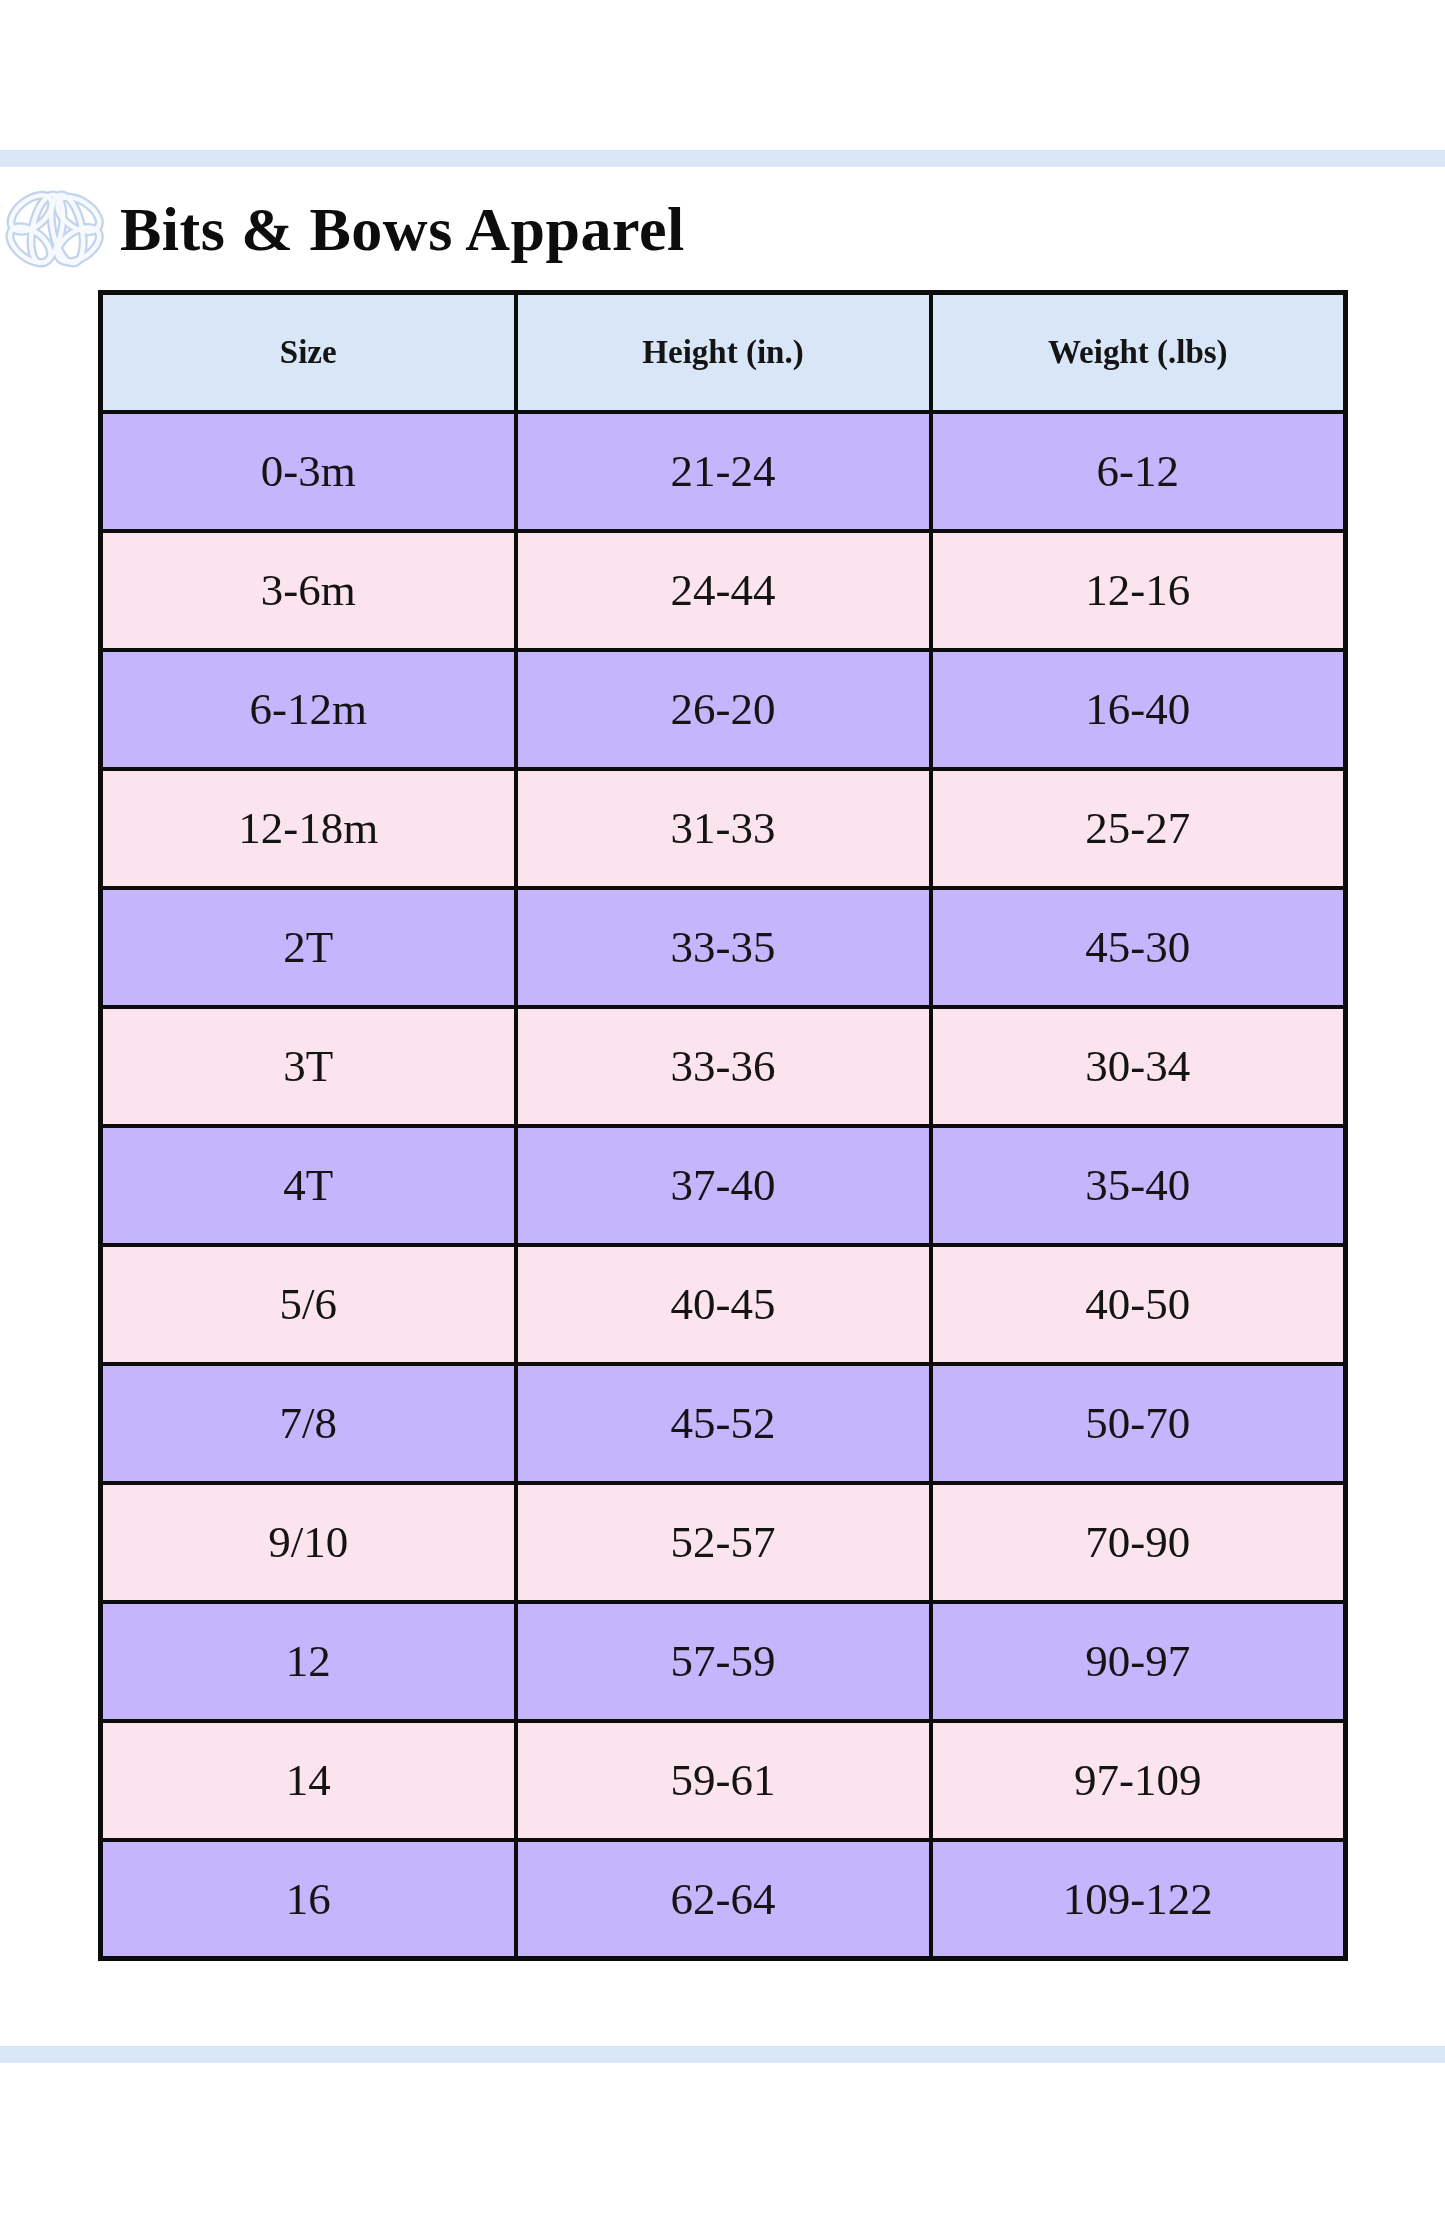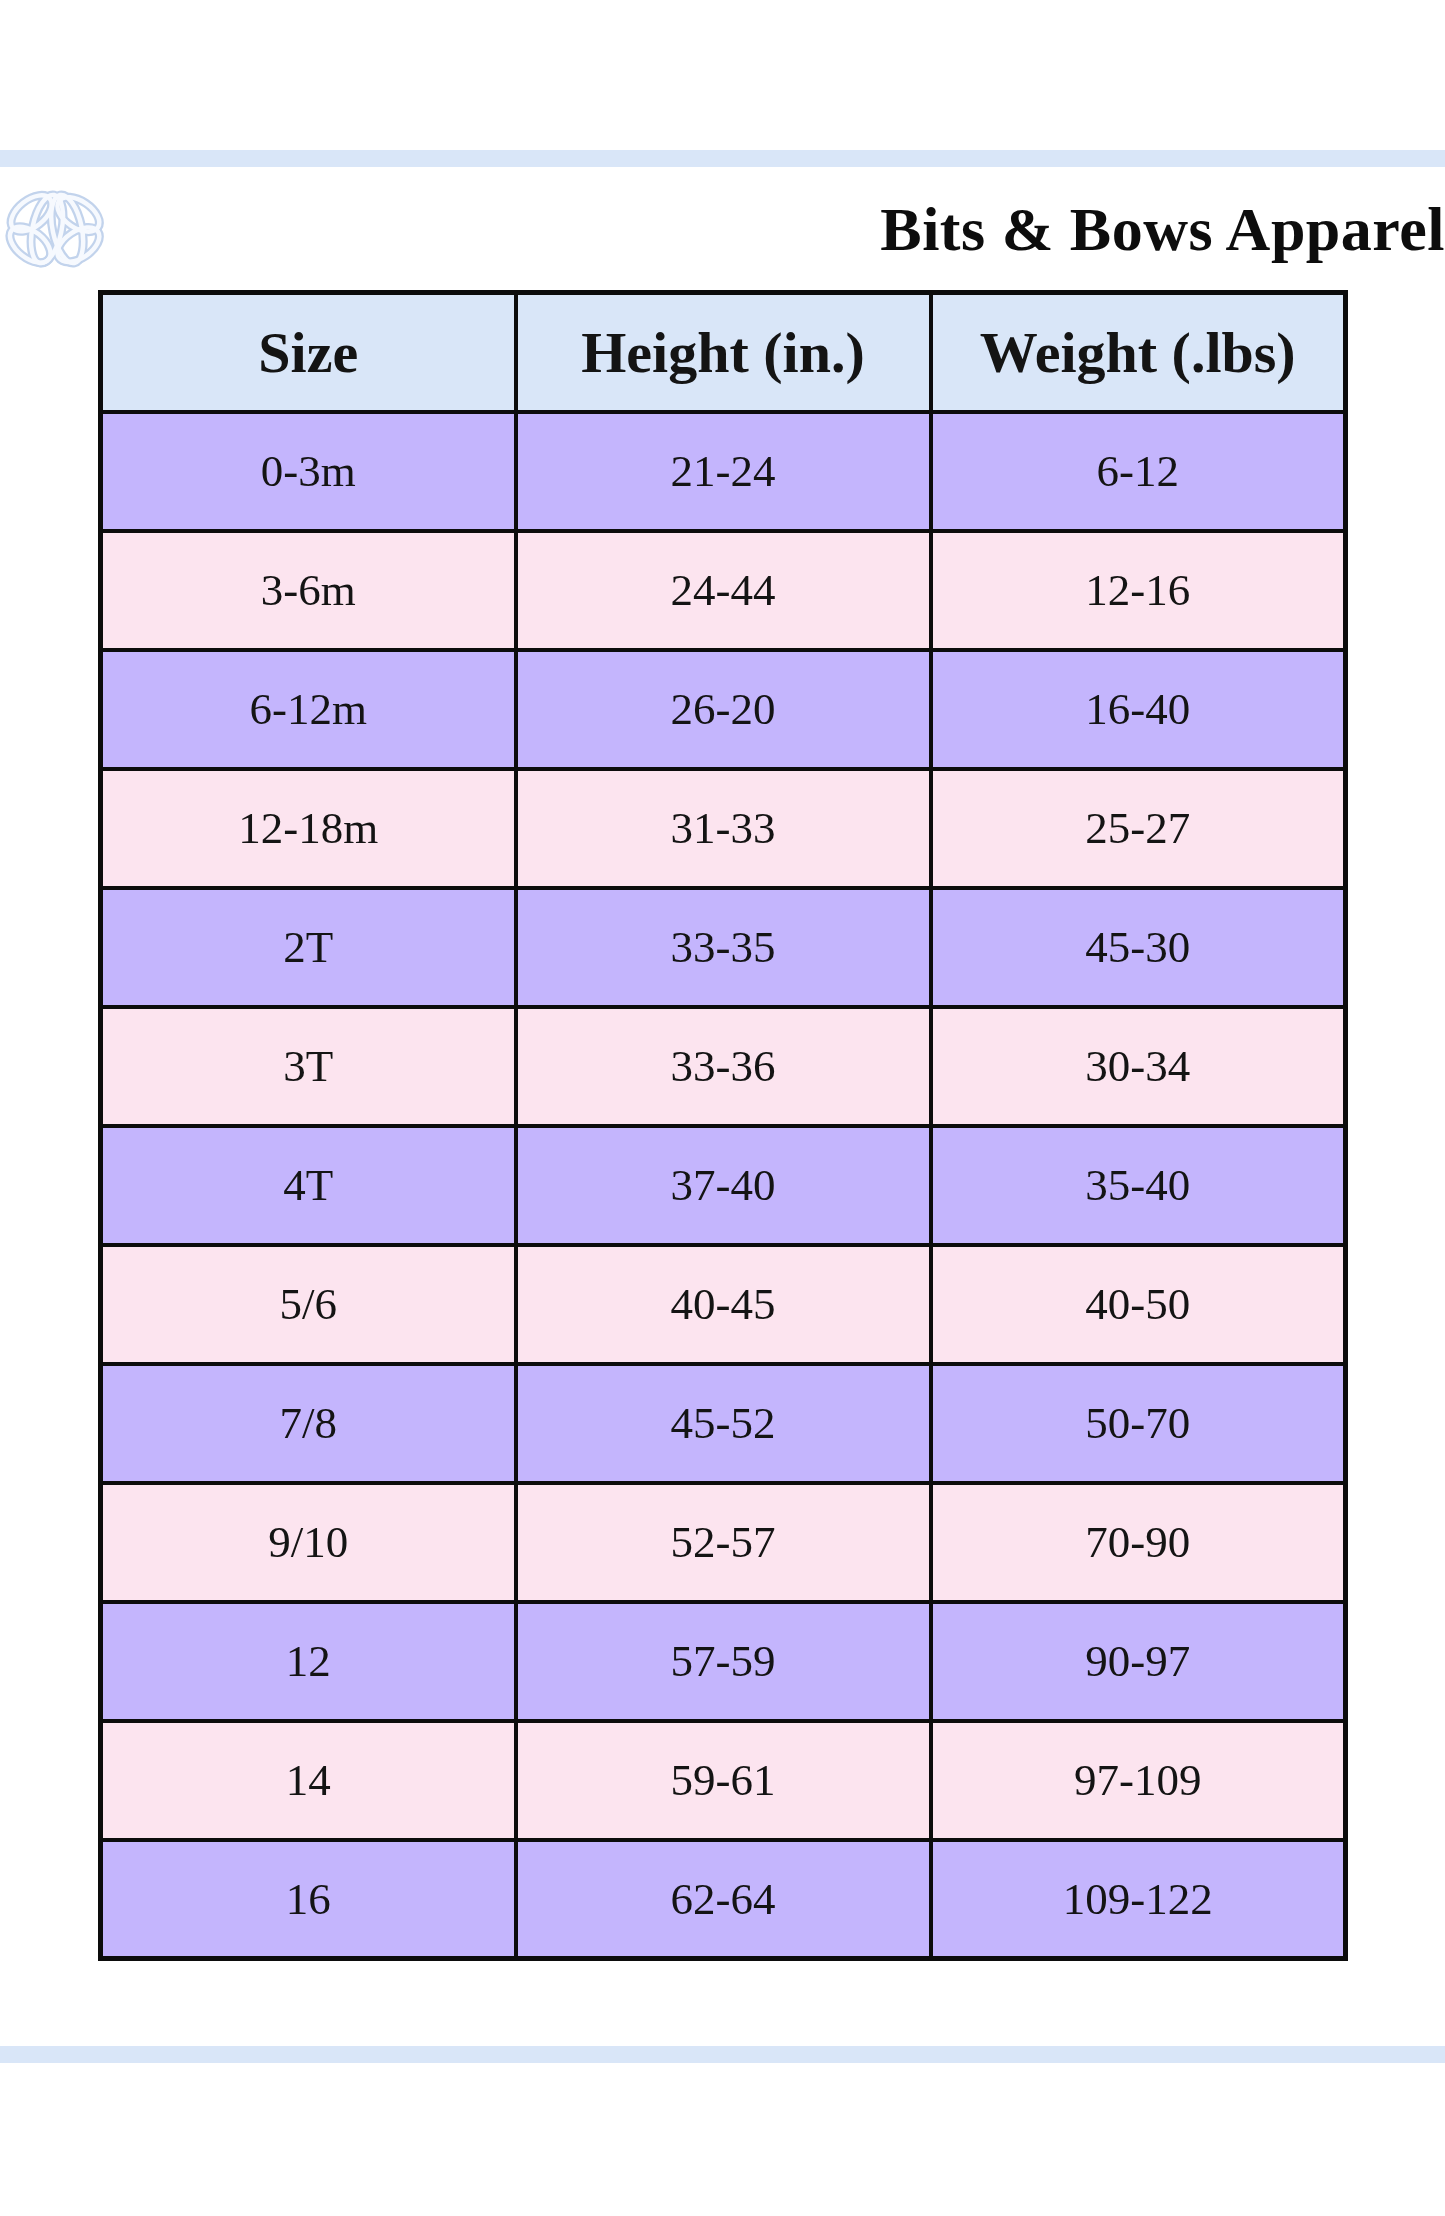--- a/index.html
+++ b/index.html
@@ -30,21 +30,21 @@
   .stripe-bottom { top: 2046px; }
 
   .title-row {
     position: absolute;
     top: 168px;
     left: 0;
     width: 100%;
     height: 122px;
     display: flex;
     align-items: center;
-    justify-content: space-between;
+    justify-content: flex-start;
     gap: 8px;
   }
   .logo {
     width: 112px;
     height: 112px;
     flex: 0 0 auto;
   }
   .page-title {
     margin: 0;
     font-size: 62px;
@@ -67,21 +67,21 @@
   .size-chart th,
   .size-chart td {
     border: 4px solid var(--border);
     text-align: center;
     vertical-align: middle;
     padding: 0;
     overflow: hidden;
   }
   .size-chart th {
     height: 119px;
-    font-size: 58px;
+    font-size: 33px;
     font-weight: 700;
     background: var(--blue);
   }
   .size-chart td {
     height: 119px;
     font-size: 45px;
     font-weight: 400;
     background: #c4b5fd;
   }
   .size-chart tbody tr:nth-child(even) td {

